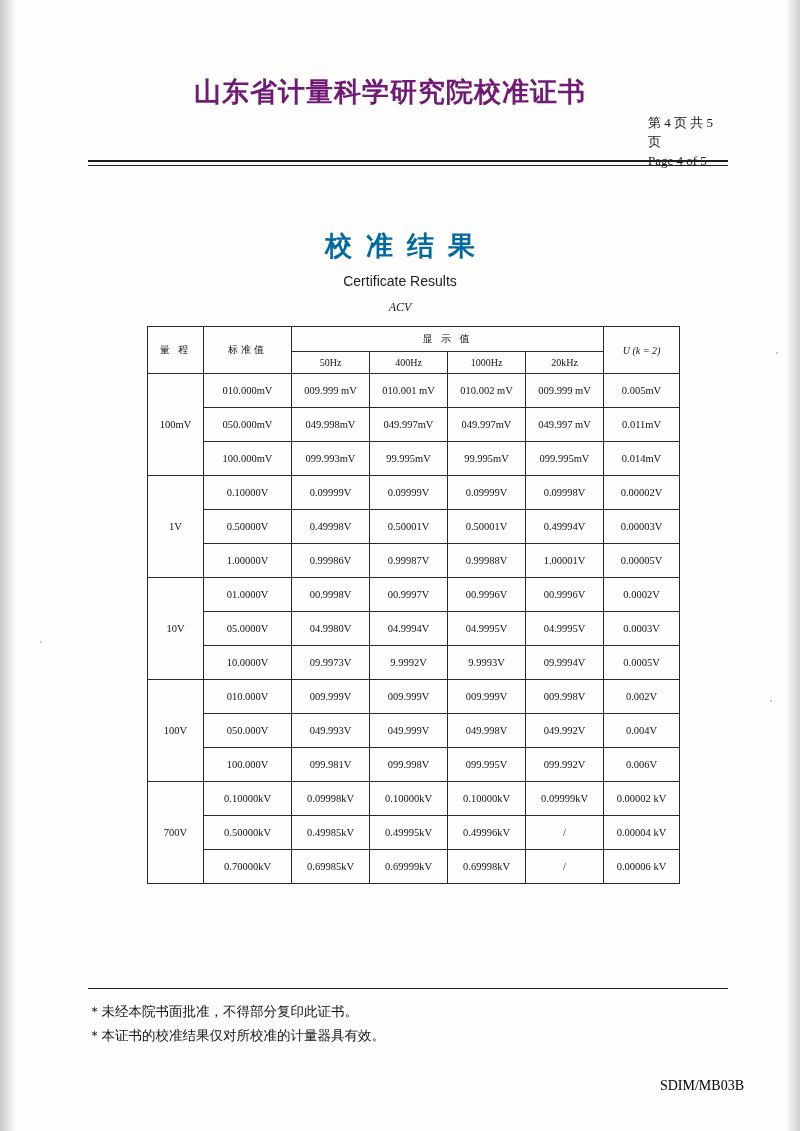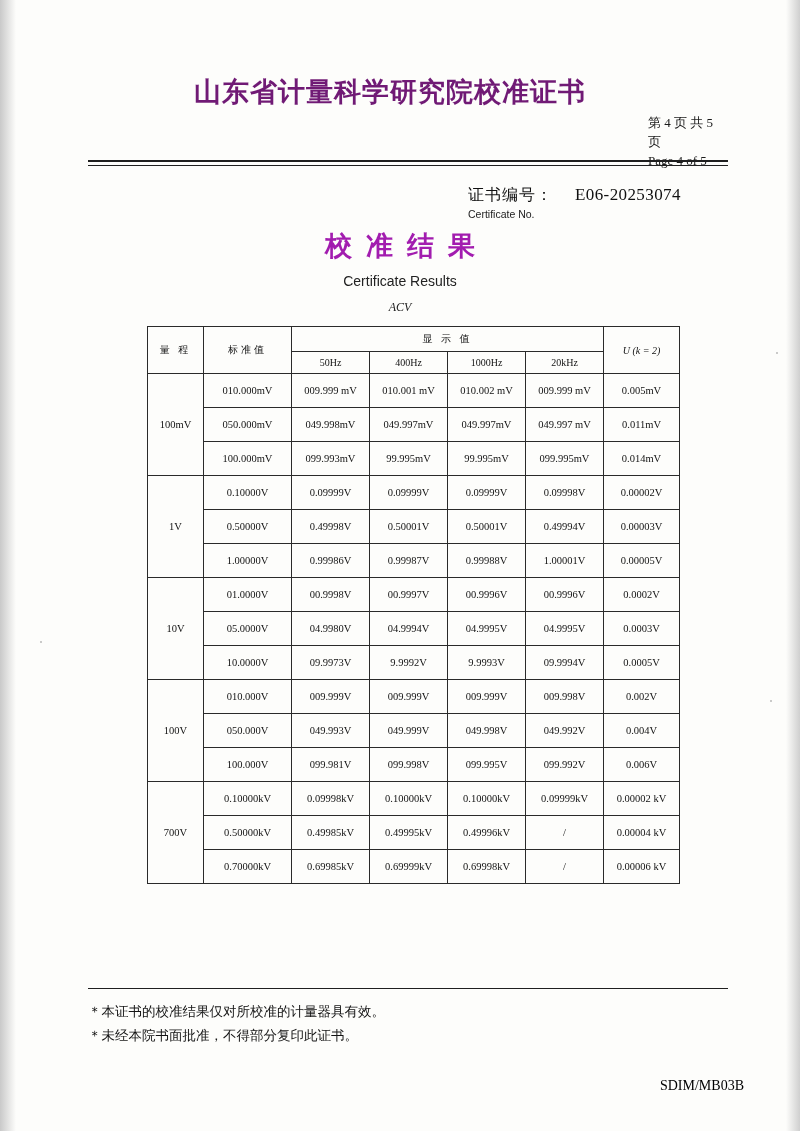--- a/index.html
+++ b/index.html
@@ -181,21 +181,21 @@
     left: 0;
     right: 0;
     top: 228px;
     text-align: center;
   }
   .results-title .cn {
     font-family: "Liberation Serif", serif;
     font-weight: bold;
     font-size: 27px;
     letter-spacing: 14px;
-    color: #a21caf;
+    color: #0369a1;
     padding-left: 14px;
   }
   .results-title .en {
     font-family: "Liberation Sans", sans-serif;
     font-size: 14px;
     color: #222;
     margin-top: 9px;
   }
 
   .acv-label {
@@ -301,27 +301,20 @@
     </div>
 
     <div class="pageno">
       <div class="cn">第 4 页 共 5 页</div>
       <div class="en">Page 4 of  5</div>
     </div>
   </div>
 
   <div class="rule-double"></div>
 
-  <div class="cert-no">
-    <div class="row">
-      <span class="lab-cn">证书编号：</span>
-      <span class="val">E06-20253074</span>
-    </div>
-    <div class="lab-en">Certificate No.</div>
-  </div>
 
   <div class="results-title">
     <div class="cn">校准结果</div>
     <div class="en">Certificate Results</div>
   </div>
 
   <div class="acv-label">ACV</div>
 
   <table class="results">
     <colgroup>
@@ -472,18 +465,18 @@
           <td>0.69998kV</td>
           <td>/</td>
           <td>0.00006 kV</td>
         </tr>
       </tbody>
   </table>
 
   <div class="rule-bottom"></div>
 
   <div class="notes">
+    <div>＊未经本院书面批准，不得部分复印此证书。</div>
     <div>＊本证书的校准结果仅对所校准的计量器具有效。</div>
-    <div>＊未经本院书面批准，不得部分复印此证书。</div>
   </div>
 
   <div class="footer-code">SDIM/MB03B</div>
 </div>
 
 </body></html>

